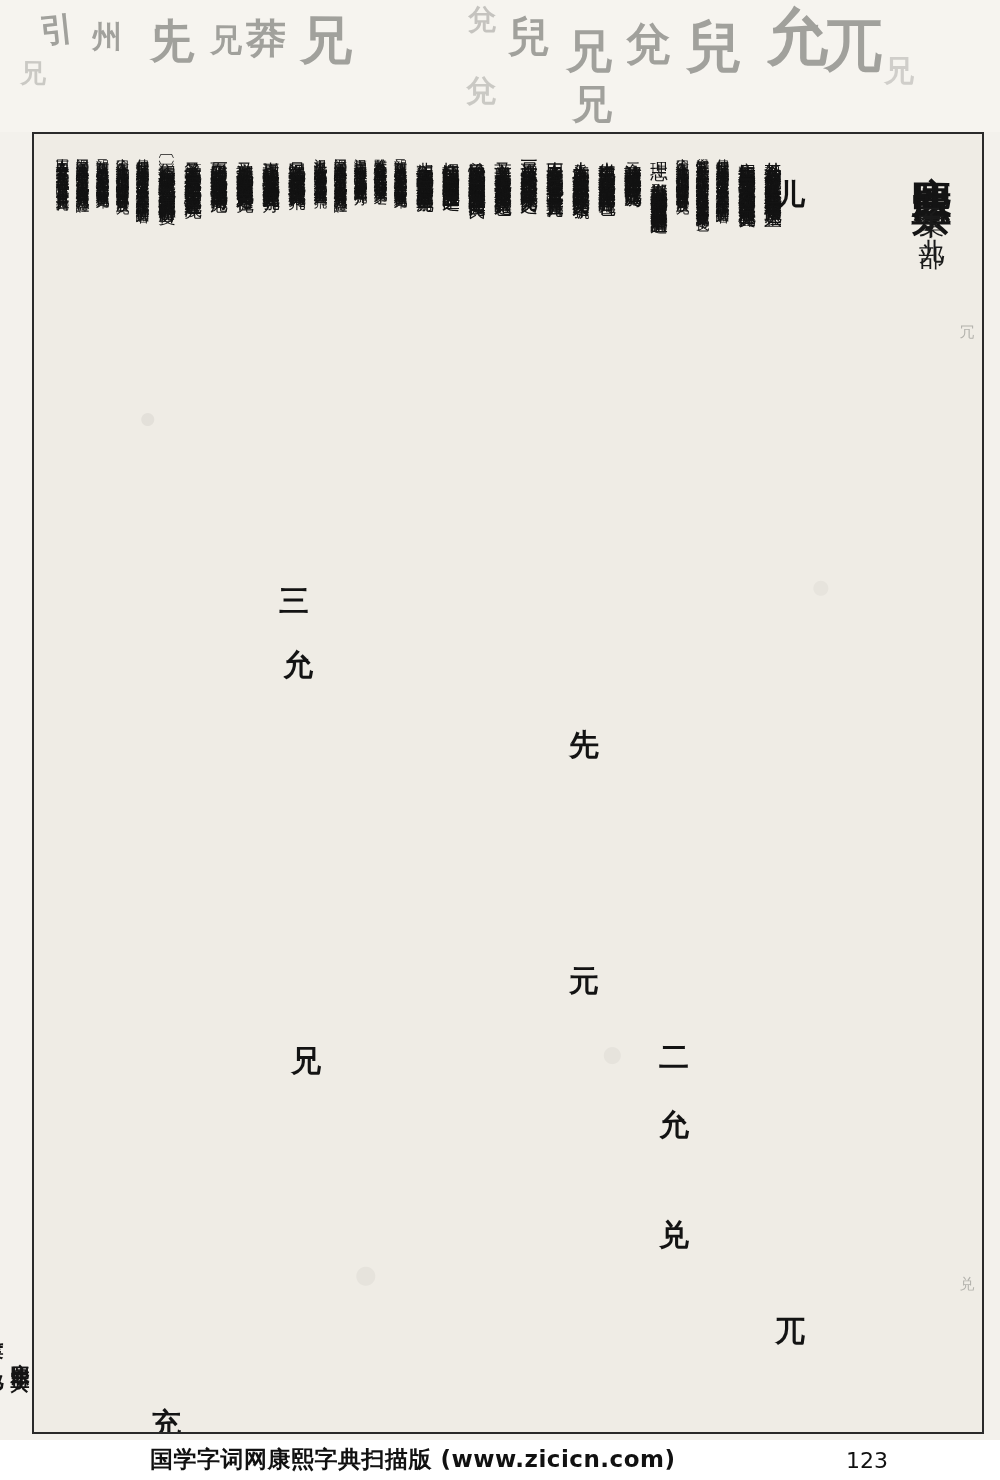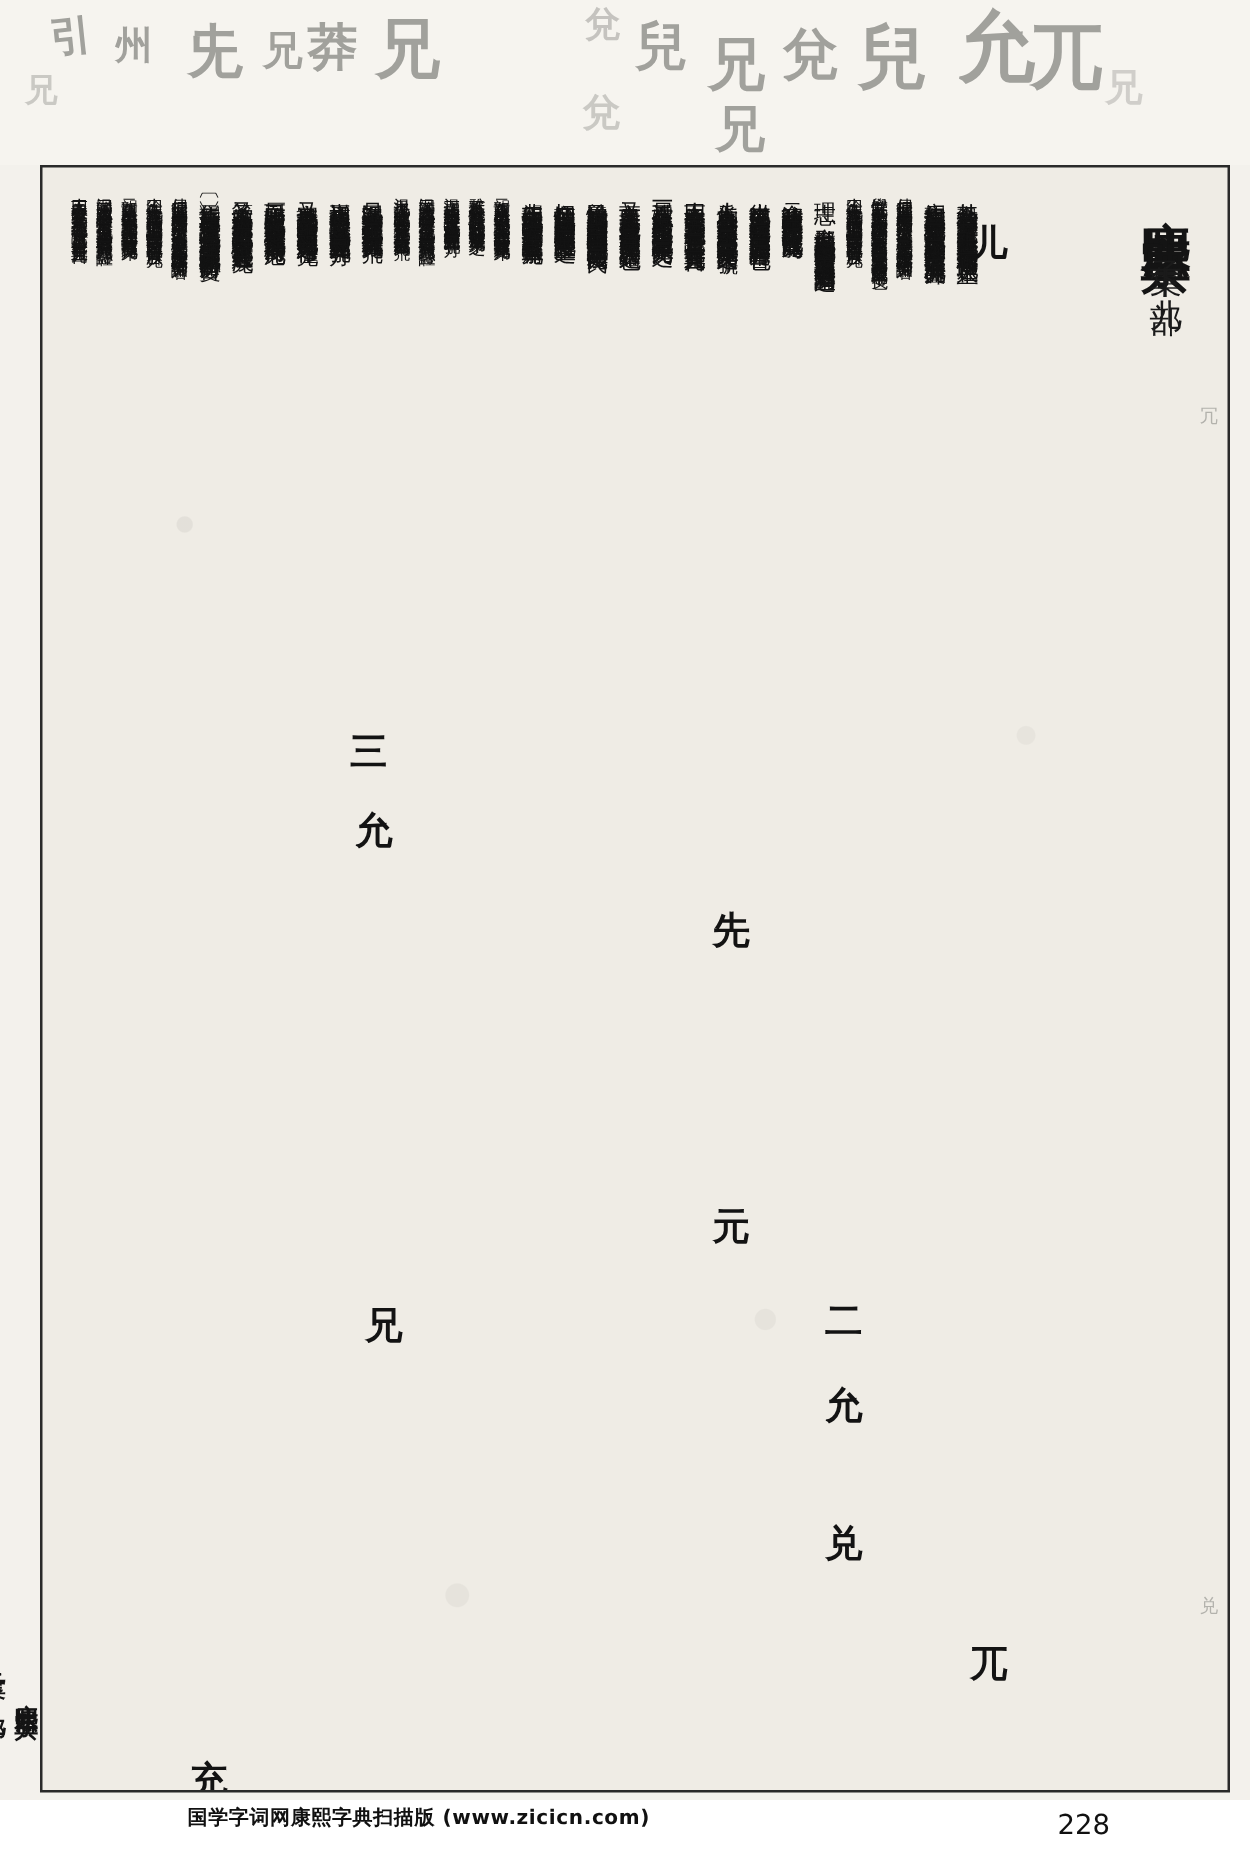--- a/index.html
+++ b/index.html
@@ -131,21 +131,21 @@
   #footer {
     position: absolute;
     left: 0; top: 1440px;
     width: 1000px; height: 40px;
     background: #ffffff;
   }
   #footer-text {
     position: absolute;
     left: 150px; top: 4px;
     font-family: "DejaVu Sans", sans-serif;
-    font-size: 16px;
+    font-size: 23px;
     font-weight: bold;
     color: #111;
     letter-spacing: 0.5px;
   }
   #page-number {
     position: absolute;
     right: 112px; top: 8px;
     font-family: "DejaVu Sans", sans-serif;
     font-size: 22px;
     color: #111;
@@ -244,16 +244,16 @@
     <div class="col small" style="right:872px; width:18px;">韻云艱蘊从人从口以弟未也氣迎人親於弟兄又集韻韻會許尤切丛音庥前漢叔孫通傳兄弟</div>
     <div class="col small" style="right:892px; width:18px;">況同管子大匡篇名忽語管仲曰雖得天下吾不生也兄典況同漢樊毅華嶽廟碑君長而讀兄乃盛德註</div>
     <div class="col small" style="right:912px; width:18px;">人因而善之故云象元其言元元者非一人也又公羊傳註變一爲元又正月一日元日書堯典月正元日</div>
 
     <span class="edge-mark" style="right:6px; top:180px;">冗</span>
     <span class="edge-mark" style="right:6px; top:1130px;">兑</span>
   </div>
 
   <div id="footer">
     <span id="footer-text">国学字词网康熙字典扫描版 (www.zicicn.com)</span>
-    <span id="page-number">228</span>
+    <span id="page-number">123</span>
   </div>
 
 </div>
 
 </body></html>

